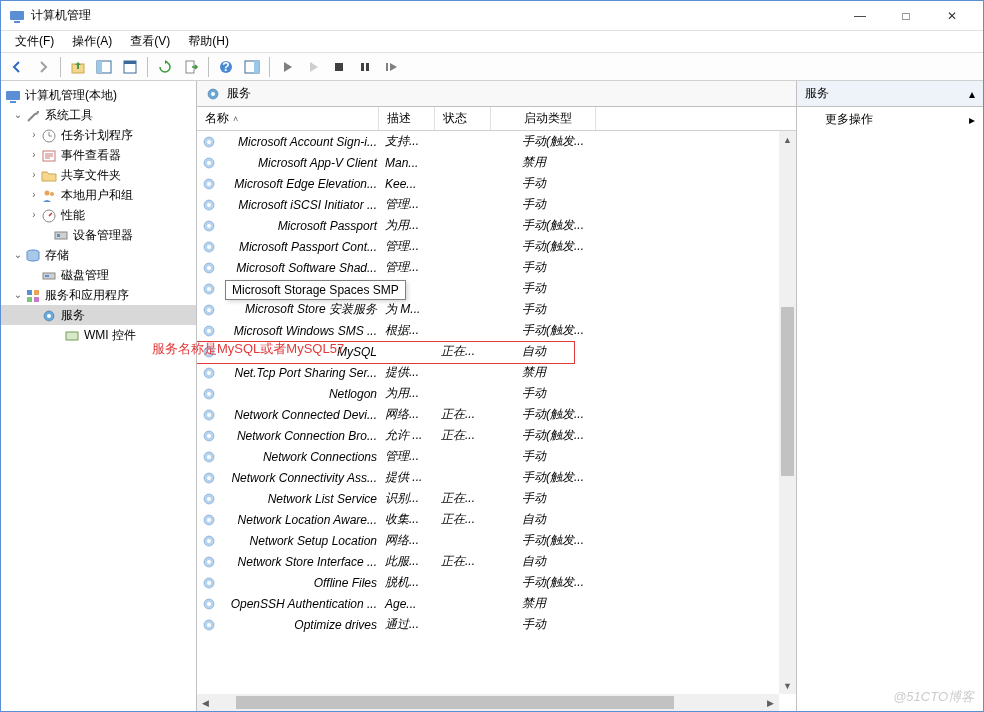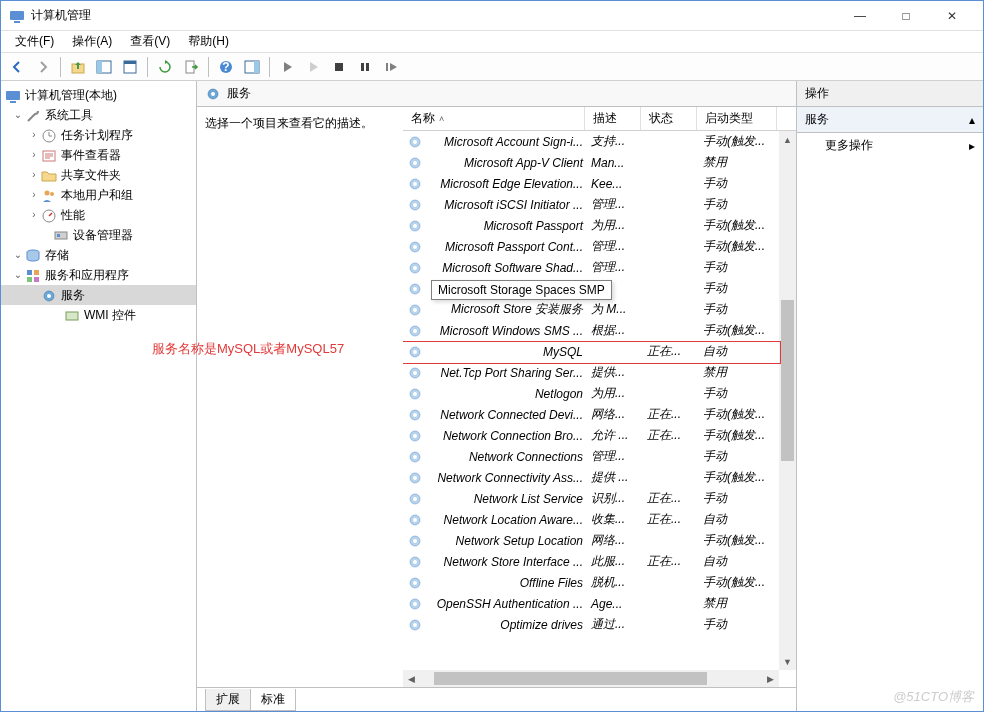--- a/index.html
+++ b/index.html
@@ -51,21 +51,21 @@
 .actions-pane .ah { padding: 4px 8px; background:#f0f0f0; border-bottom:1px solid #c0c0c0; font-weight: normal; }
 .actions-pane .asec { padding: 4px 8px; background:#eef3fa; border-bottom:1px solid #c0c0c0; display:flex; justify-content:space-between; align-items:center;}
 .actions-pane .aitem { padding: 4px 8px 4px 28px; display:flex; justify-content:space-between; align-items:center;}
 .watermark { position:absolute; right:10px; bottom:6px; color:#ccc; font-size:13px; font-style:italic; z-index:20;}
 .svg-gear { fill:#6aa8d8; stroke:#3a6a9a; stroke-width:.5; }
 .svg-folder { fill:#f5d78e; stroke:#c9a94f; }
 .svg-clock { fill:#fff; stroke:#888; }
 .c-name { width: 182px; text-align: right; }
 .c-desc { width: 56px; }
 .c-stat { width: 56px; }
-.c-start{ width: 80px; }
+.c-start{ width: 80px; margin-left: 25px; }
 </style>
 </head>
 <body>
 
 <div class="titlebar">
   <svg class="app-icon" viewBox="0 0 16 16">
       <rect x="1" y="3" width="14" height="9" fill="#5a8fd6" rx="1"></rect>
       <rect x="5" y="13" width="6" height="2" fill="#5a8fd6"></rect>
     </svg>
   <span class="title">计算机管理</span>
@@ -238,20 +238,27 @@
       <span class="nlabel">设备管理器</span>
     </div>
     <div class="tree-node" style="padding-left:10px">
       <span class="twisty">⌄</span>
         <svg class="nicon" viewBox="0 0 16 16">
           <ellipse cx="8" cy="4" rx="6" ry="2" fill="#a8c8e8" stroke="#5a8fd6"></ellipse>
           <path d="M2 4 V11 A6 2 0 0 0 14 11 V4" fill="#a8c8e8" stroke="#5a8fd6"></path>
         </svg>
       <span class="nlabel">存储</span>
     </div>
+    <div class="tree-node" style="padding-left:40px">
+      <svg class="nicon" viewBox="0 0 16 16">
+          <rect x="2" y="5" width="12" height="6" fill="#d0d0d0" stroke="#888"></rect>
+          <rect x="4" y="7" width="4" height="2" fill="#5a8fd6"></rect>
+        </svg>
+      <span class="nlabel">磁盘管理</span>
+    </div>
     <div class="tree-node" style="padding-left:10px">
       <span class="twisty">⌄</span>
         <svg class="nicon" viewBox="0 0 16 16">
           <rect x="2" y="2" width="5" height="5" fill="#5a8fd6"></rect>
           <rect x="9" y="2" width="5" height="5" fill="#e8a55a"></rect>
           <rect x="2" y="9" width="5" height="5" fill="#7ac77a"></rect>
           <rect x="9" y="9" width="5" height="5" fill="#c77ac7"></rect>
         </svg>
       <span class="nlabel">服务和应用程序</span>
     </div>
@@ -272,23 +279,20 @@
 
   <div class="center-pane">
     <div class="center-header">
       <svg class="gear" viewBox="0 0 16 16">
           <circle cx="8" cy="8" r="5" class="svg-gear"></circle>
           <circle cx="8" cy="8" r="2" fill="#fff"></circle>
         </svg>
       <span>服务</span>
     </div>
     <div class="center-body">
-      <div class="desc-col">
-        <span>选择一个项目来查看它的描述。</span>
-      </div>
       <div class="list-col">
         <div class="list-header">
           <div class="hcell c-name sort">名称</div>
           <div class="hcell c-desc">描述</div>
           <div class="hcell c-stat">状态</div>
           <div class="hcell c-start">启动类型</div>
         </div>
         <div class="list-rows" id="rows">
             <div class="srow">
               <svg class="sicon" viewBox="0 0 16 16">
@@ -543,28 +547,23 @@
         <div class="hscroll">
           <div class="arrow">◀</div>
           <div class="track">
               <div class="thumb" style="left:4%;width:80%"></div>
             </div>
           <div class="arrow">▶</div>
         </div>
       </div>
       <div class="annotation" style="left:-45px; top:233px;">服务名称是MySQL或者MySQL57</div>
     </div>
-    <div class="bottom-tabs">
-      <div class="btab active">扩展</div>
-      <div class="btab">标准</div>
-    </div>
   </div>
 
   <div class="actions-pane">
-    <div class="ah">操作</div>
     <div class="asec">
       <span>服务</span>
       <span>▴</span>
     </div>
     <div class="aitem">
       <span>更多操作</span>
       <span>▸</span>
     </div>
   </div>
 </div>

